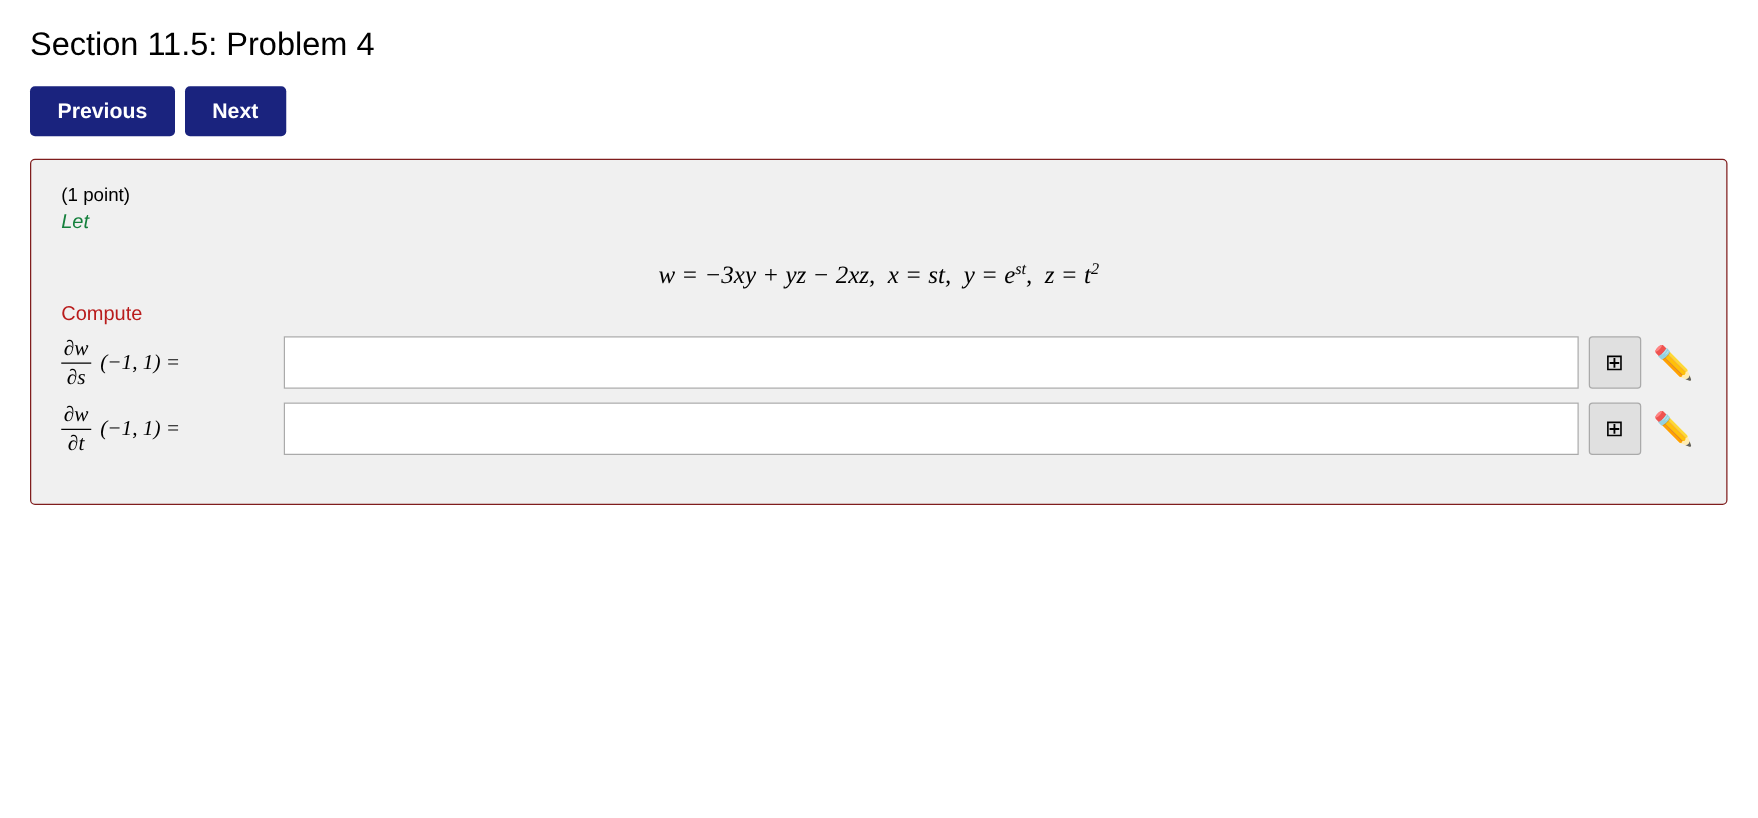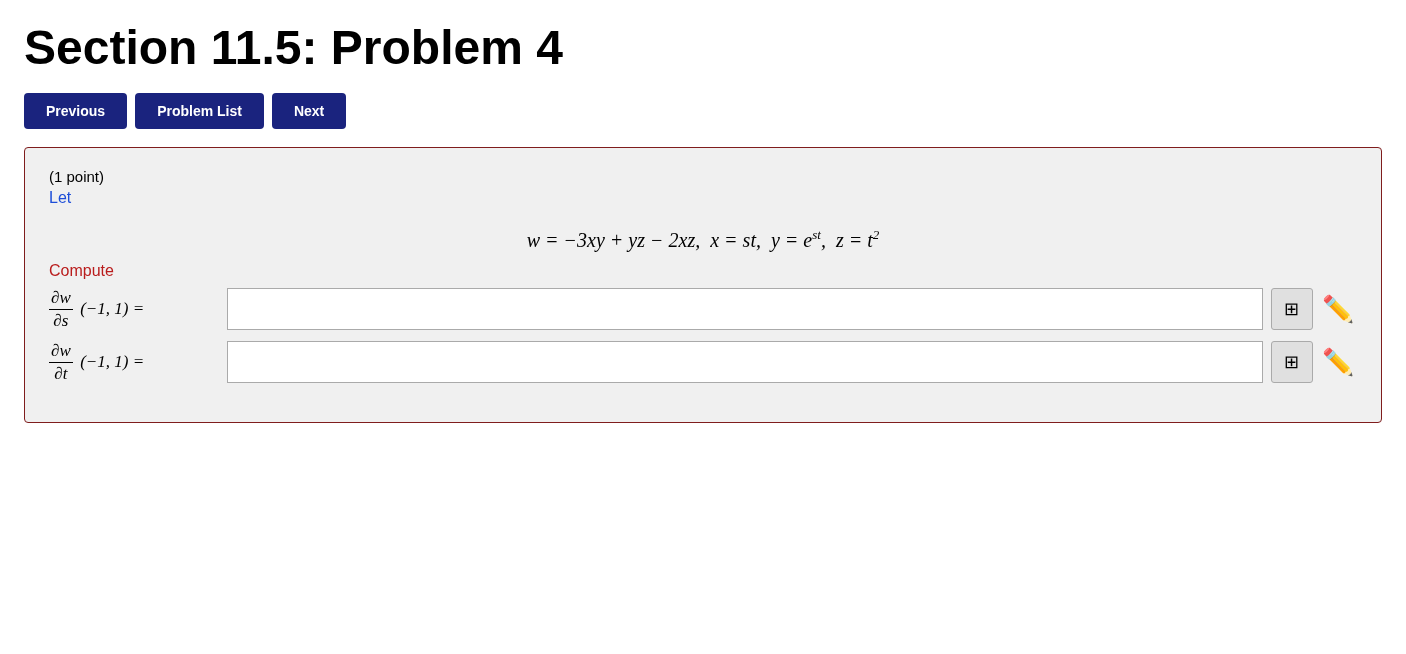--- a/index.html
+++ b/index.html
@@ -3,56 +3,57 @@
   <meta charset="utf-8">
   <style>
     * { box-sizing: border-box; margin: 0; padding: 0; }
     body {
       font-family: Arial, sans-serif;
       background: #fff;
       padding: 20px 24px;
       color: #000;
     }
     h1 {
-      font-size: 48px;
-      font-weight: 700;
+      font-size: 26px;
+      font-weight: 400;
       margin-bottom: 18px;
       color: #000;
     }
     .nav-buttons {
       display: flex;
       gap: 8px;
       margin-bottom: 18px;
     }
     .nav-btn {
       background-color: #1a237e;
       color: #fff;
       border: none;
       border-radius: 4px;
       padding: 10px 22px;
-      font-size: 14px;
+      font-size: 17px;
       font-weight: bold;
       cursor: pointer;
     }
     .problem-box {
       background: #f0f0f0;
       border: 1px solid #7f1d1d;
       border-radius: 4px;
       padding: 20px 24px 28px 24px;
       max-width: 1370px;
     }
     .points-label {
       font-size: 15px;
       color: #000;
       margin-bottom: 4px;
     }
     .let-label {
       font-size: 16px;
-      color: #1d4ed8;
+      color: #15803d;
       margin-bottom: 16px;
+      font-style: italic;
     }
     .formula-center {
       text-align: center;
       font-size: 20px;
       font-style: italic;
       margin: 20px 0 10px 0;
       color: #000;
       font-family: "Times New Roman", serif;
     }
     .formula-center sup {
@@ -125,21 +126,20 @@
       padding: 0 2px;
     }
   </style>
 </head>
 <body>
 
 <h1>Section 11.5: Problem 4</h1>
 
 <div class="nav-buttons">
   <button class="nav-btn">Previous</button>
-  <button class="nav-btn">Problem List</button>
   <button class="nav-btn">Next</button>
 </div>
 
 <div class="problem-box">
   <div class="points-label">(1 point)</div>
   <div class="let-label">Let</div>
 
   <div class="formula-center">
     <i>w</i> = −3<i>xy</i> + <i>yz</i> − 2<i>xz</i>, &nbsp;<i>x</i> = <i>st</i>, &nbsp;<i>y</i> = <i>e</i><sup><i>st</i></sup>, &nbsp;<i>z</i> = <i>t</i><sup>2</sup>
   </div>

